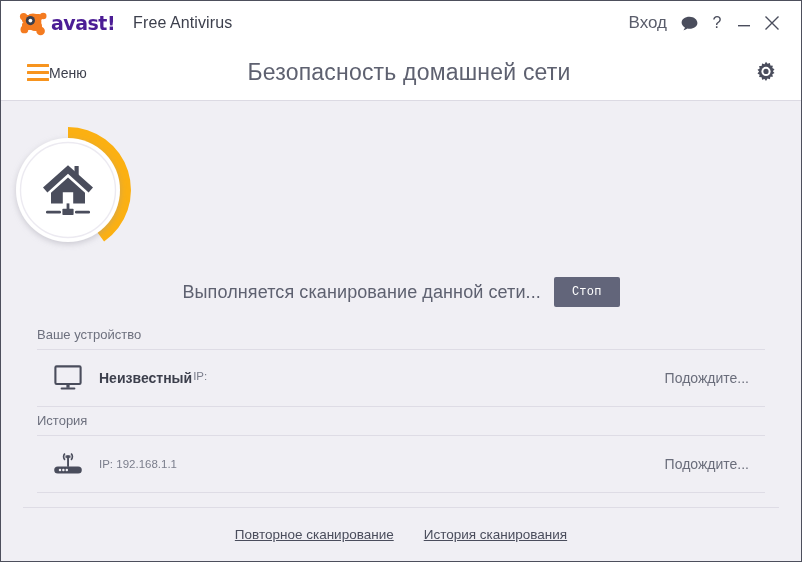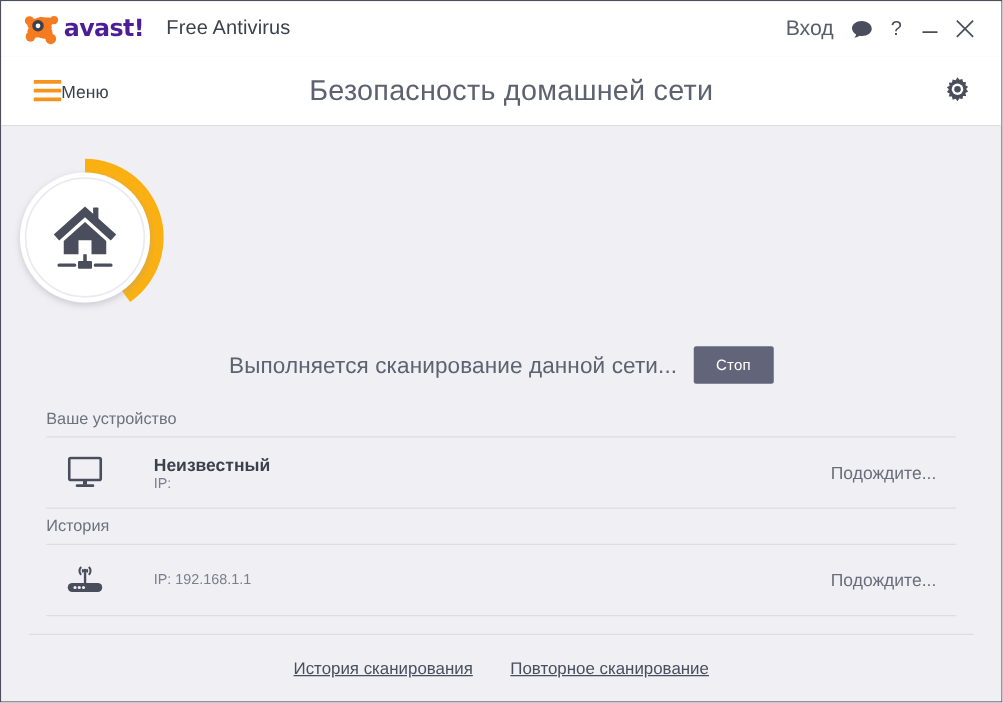--- a/index.html
+++ b/index.html
@@ -208,21 +208,21 @@
   }
 
   .stop-btn {
     background: #62657a;
     color: #ffffff;
     font-size: 12px;
     border: none;
     border-radius: 2px;
     padding: 8px 18px;
     cursor: default;
-    font-family: Liberation Sans, sans-serif;
+    font-family: Liberation Mono, monospace;
     letter-spacing: 0.2px;
   }
 
   
   .lists {
     margin-top: 14px;
     padding: 0 36px;
   }
 
   .section-label {
@@ -245,24 +245,23 @@
     display: flex;
     align-items: center;
     justify-content: center;
     color: #4a4d5c;
     flex: 0 0 46px;
   }
 
   .device-info {
     flex: 1 1 auto;
     display: flex;
-    flex-direction: column;
+    flex-direction: row;
     gap: 1px;
     padding-left: 8px;
-    margin-left: 24px;
   }
 
   .device-name {
     font-size: 14px;
     font-weight: bold;
     color: #3c3f4c;
   }
 
   .device-ip {
     font-size: 11.5px;
@@ -459,18 +458,18 @@
           </svg>
         </span>
         <span class="device-info">
           <span class="device-ip">IP: 192.168.1.1</span>
         </span>
         <span class="device-status">Подождите...</span>
       </div>
     </div>
 
     <div class="footer">
+      <span class="footer-link">Повторное сканирование</span>
       <span class="footer-link">История сканирования</span>
-      <span class="footer-link">Повторное сканирование</span>
     </div>
 
   </div>
 </div>
 
 </body></html>

